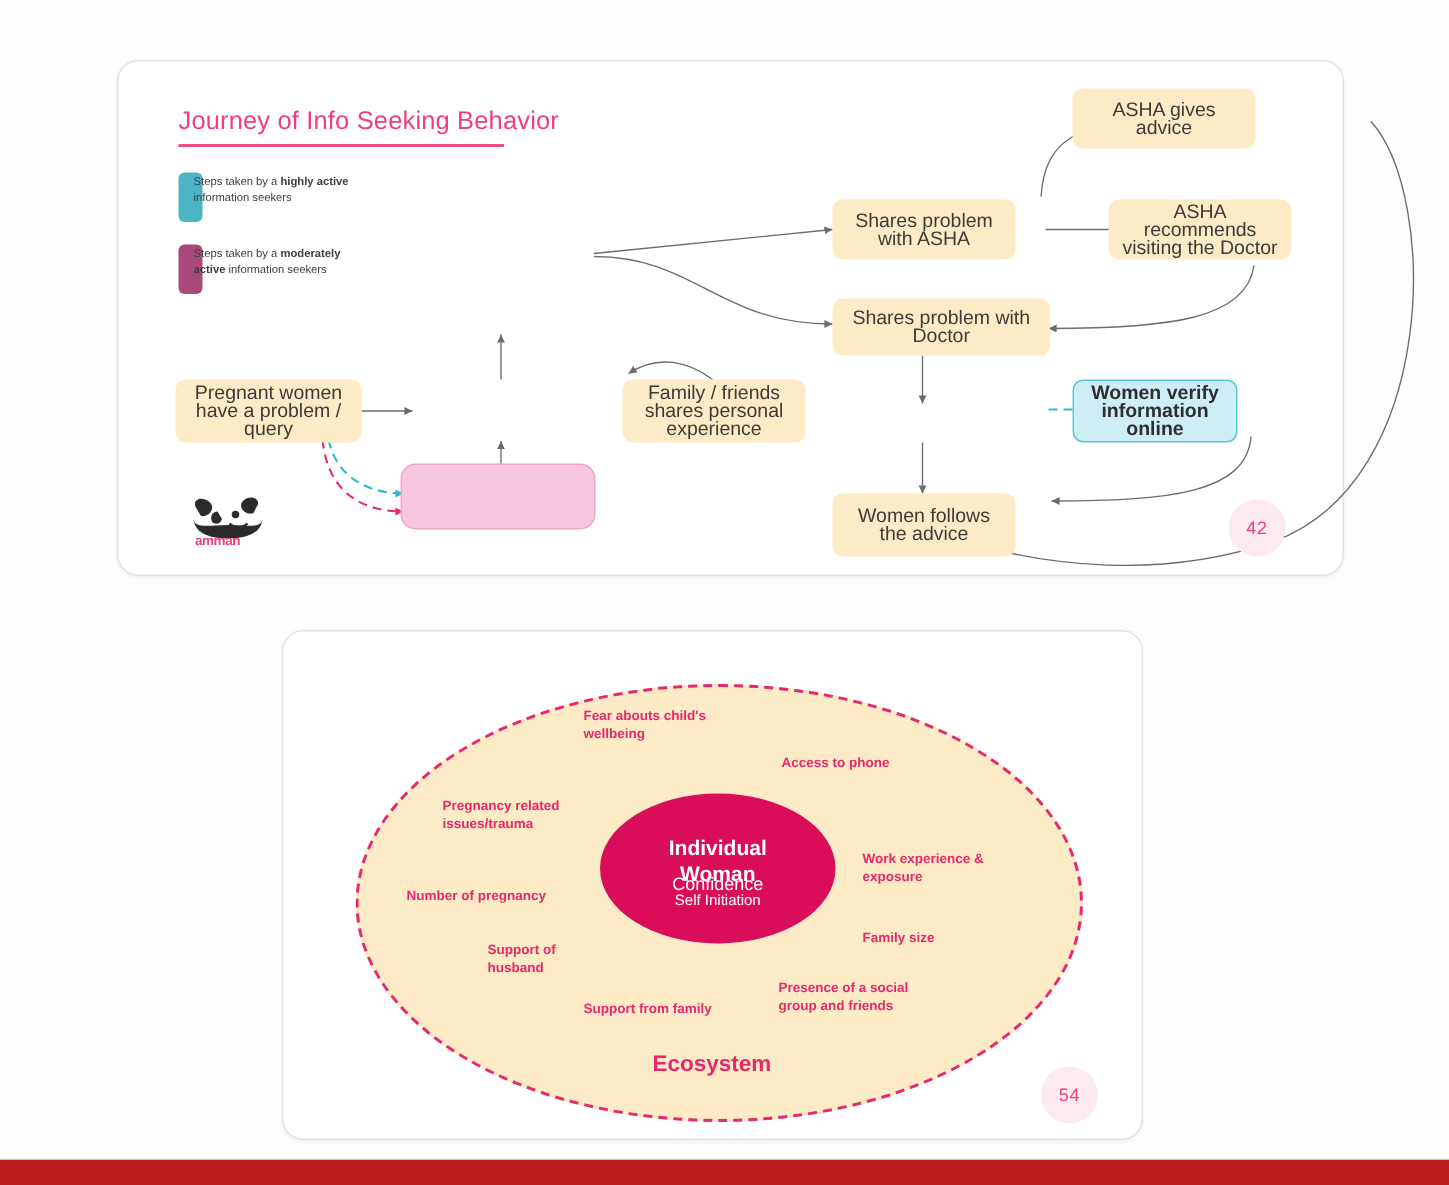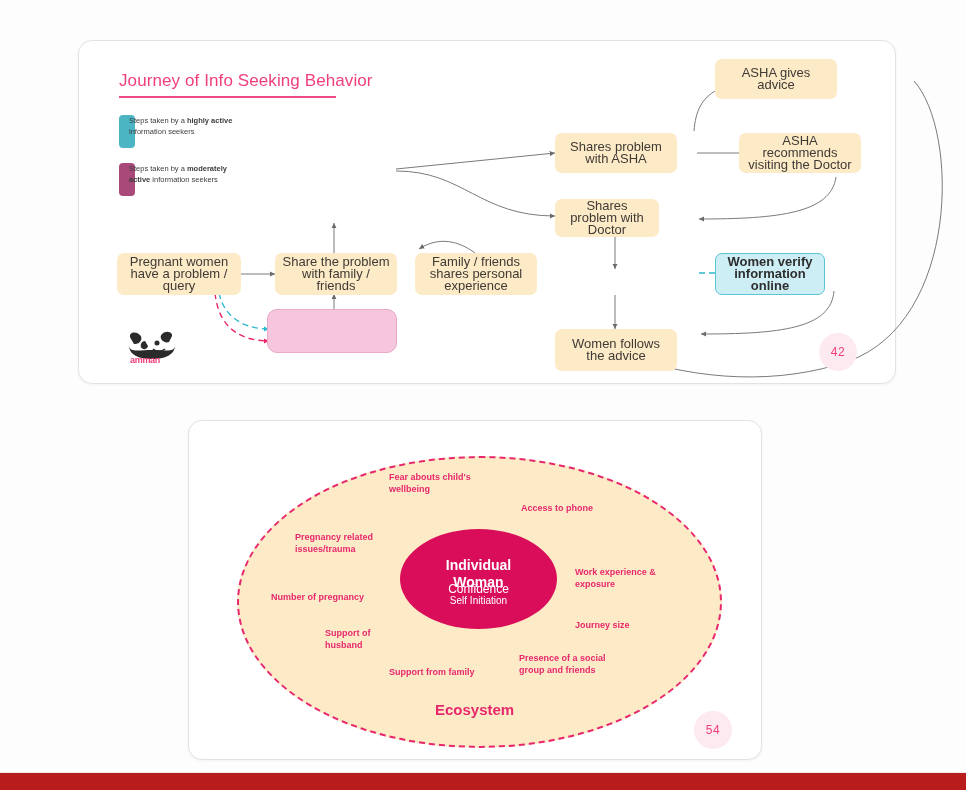--- a/index.html
+++ b/index.html
@@ -247,34 +247,33 @@
         <path d="M140,252 C146,280 170,288 190,288"></path>
       </g>
 
       <g fill="none" stroke="#e8286d" stroke-width="1.4" stroke-dasharray="6,4" marker-end="url(#ah-pink)">
         <path d="M136,252 C140,292 168,300 190,300"></path>
       </g>
     </svg>
 
     <div class="node cream" style="left:38px; top:212px; width:124px; height:42px;">Pregnant women have a problem / query</div>
 
-    <div class="node cream" style="left:196px; top:212px; width:122px; height:42px;">Share the problem with family / friends</div>
 
 
     <div class="node cream" style="left:336px; top:212px; width:122px; height:42px;">Family / friends shares personal experience</div>
 
     <div class="node-outer-pink" style="left:188px; top:268px; width:130px; height:44px;"></div>
 
     <div class="node cream" style="left:476px; top:92px; width:122px; height:40px;">Shares problem with ASHA</div>
 
     <div class="node cream" style="left:636px; top:18px; width:122px; height:40px;">ASHA gives advice</div>
 
     <div class="node cream" style="left:660px; top:92px; width:122px; height:40px;">ASHA recommends visiting the Doctor</div>
 
-    <div class="node cream" style="left:476px; top:158px; width:104px; height:38px;">Shares problem with Doctor</div>
+    <div class="node cream" style="left:476px; top:158px; width:145px; height:38px;">Shares problem with Doctor</div>
 
 
     <div class="node teal" style="left:636px; top:212px; width:110px; height:42px;">Women verify information online</div>
 
     <div class="node cream" style="left:476px; top:288px; width:122px; height:42px;">Women follows the advice</div>
 
     <div class="logo-wrap">
       <svg width="58" height="32" viewBox="0 0 58 32">
         <ellipse cx="29" cy="17" rx="25" ry="12" fill="#ffffff"></ellipse>
         <path d="M8,10 C4,4 12,1 17,6 C21,10 16,16 11,15 Z" fill="#2b2b2b"></path>
@@ -306,21 +305,21 @@
     <div class="eco-label" style="left:200px; top:50px; width:104px;">Fear abouts child's wellbeing</div>
 
     <div class="eco-label" style="left:332px; top:81px; width:110px;">Access to phone</div>
 
     <div class="eco-label" style="left:106px; top:110px; width:100px;">Pregnancy related issues/trauma</div>
 
     <div class="eco-label" style="left:386px; top:145px; width:96px;">Work experience &amp; exposure</div>
 
     <div class="eco-label" style="left:82px; top:170px; width:120px;">Number of pregnancy</div>
 
-    <div class="eco-label" style="left:386px; top:198px; width:96px;">Journey size</div>
+    <div class="eco-label" style="left:386px; top:198px; width:96px;">Family size</div>
 
     <div class="eco-label" style="left:136px; top:206px; width:80px;">Support of husband</div>
 
     <div class="eco-label" style="left:330px; top:231px; width:110px;">Presence of a social group and friends</div>
 
     <div class="eco-label" style="left:200px; top:245px; width:90px;">Support from family</div>
 
     <div class="eco-title" style="left:246px; top:280px;">Ecosystem</div>
 
     <div class="page-bubble" style="left:505px; top:290px;">54</div>

